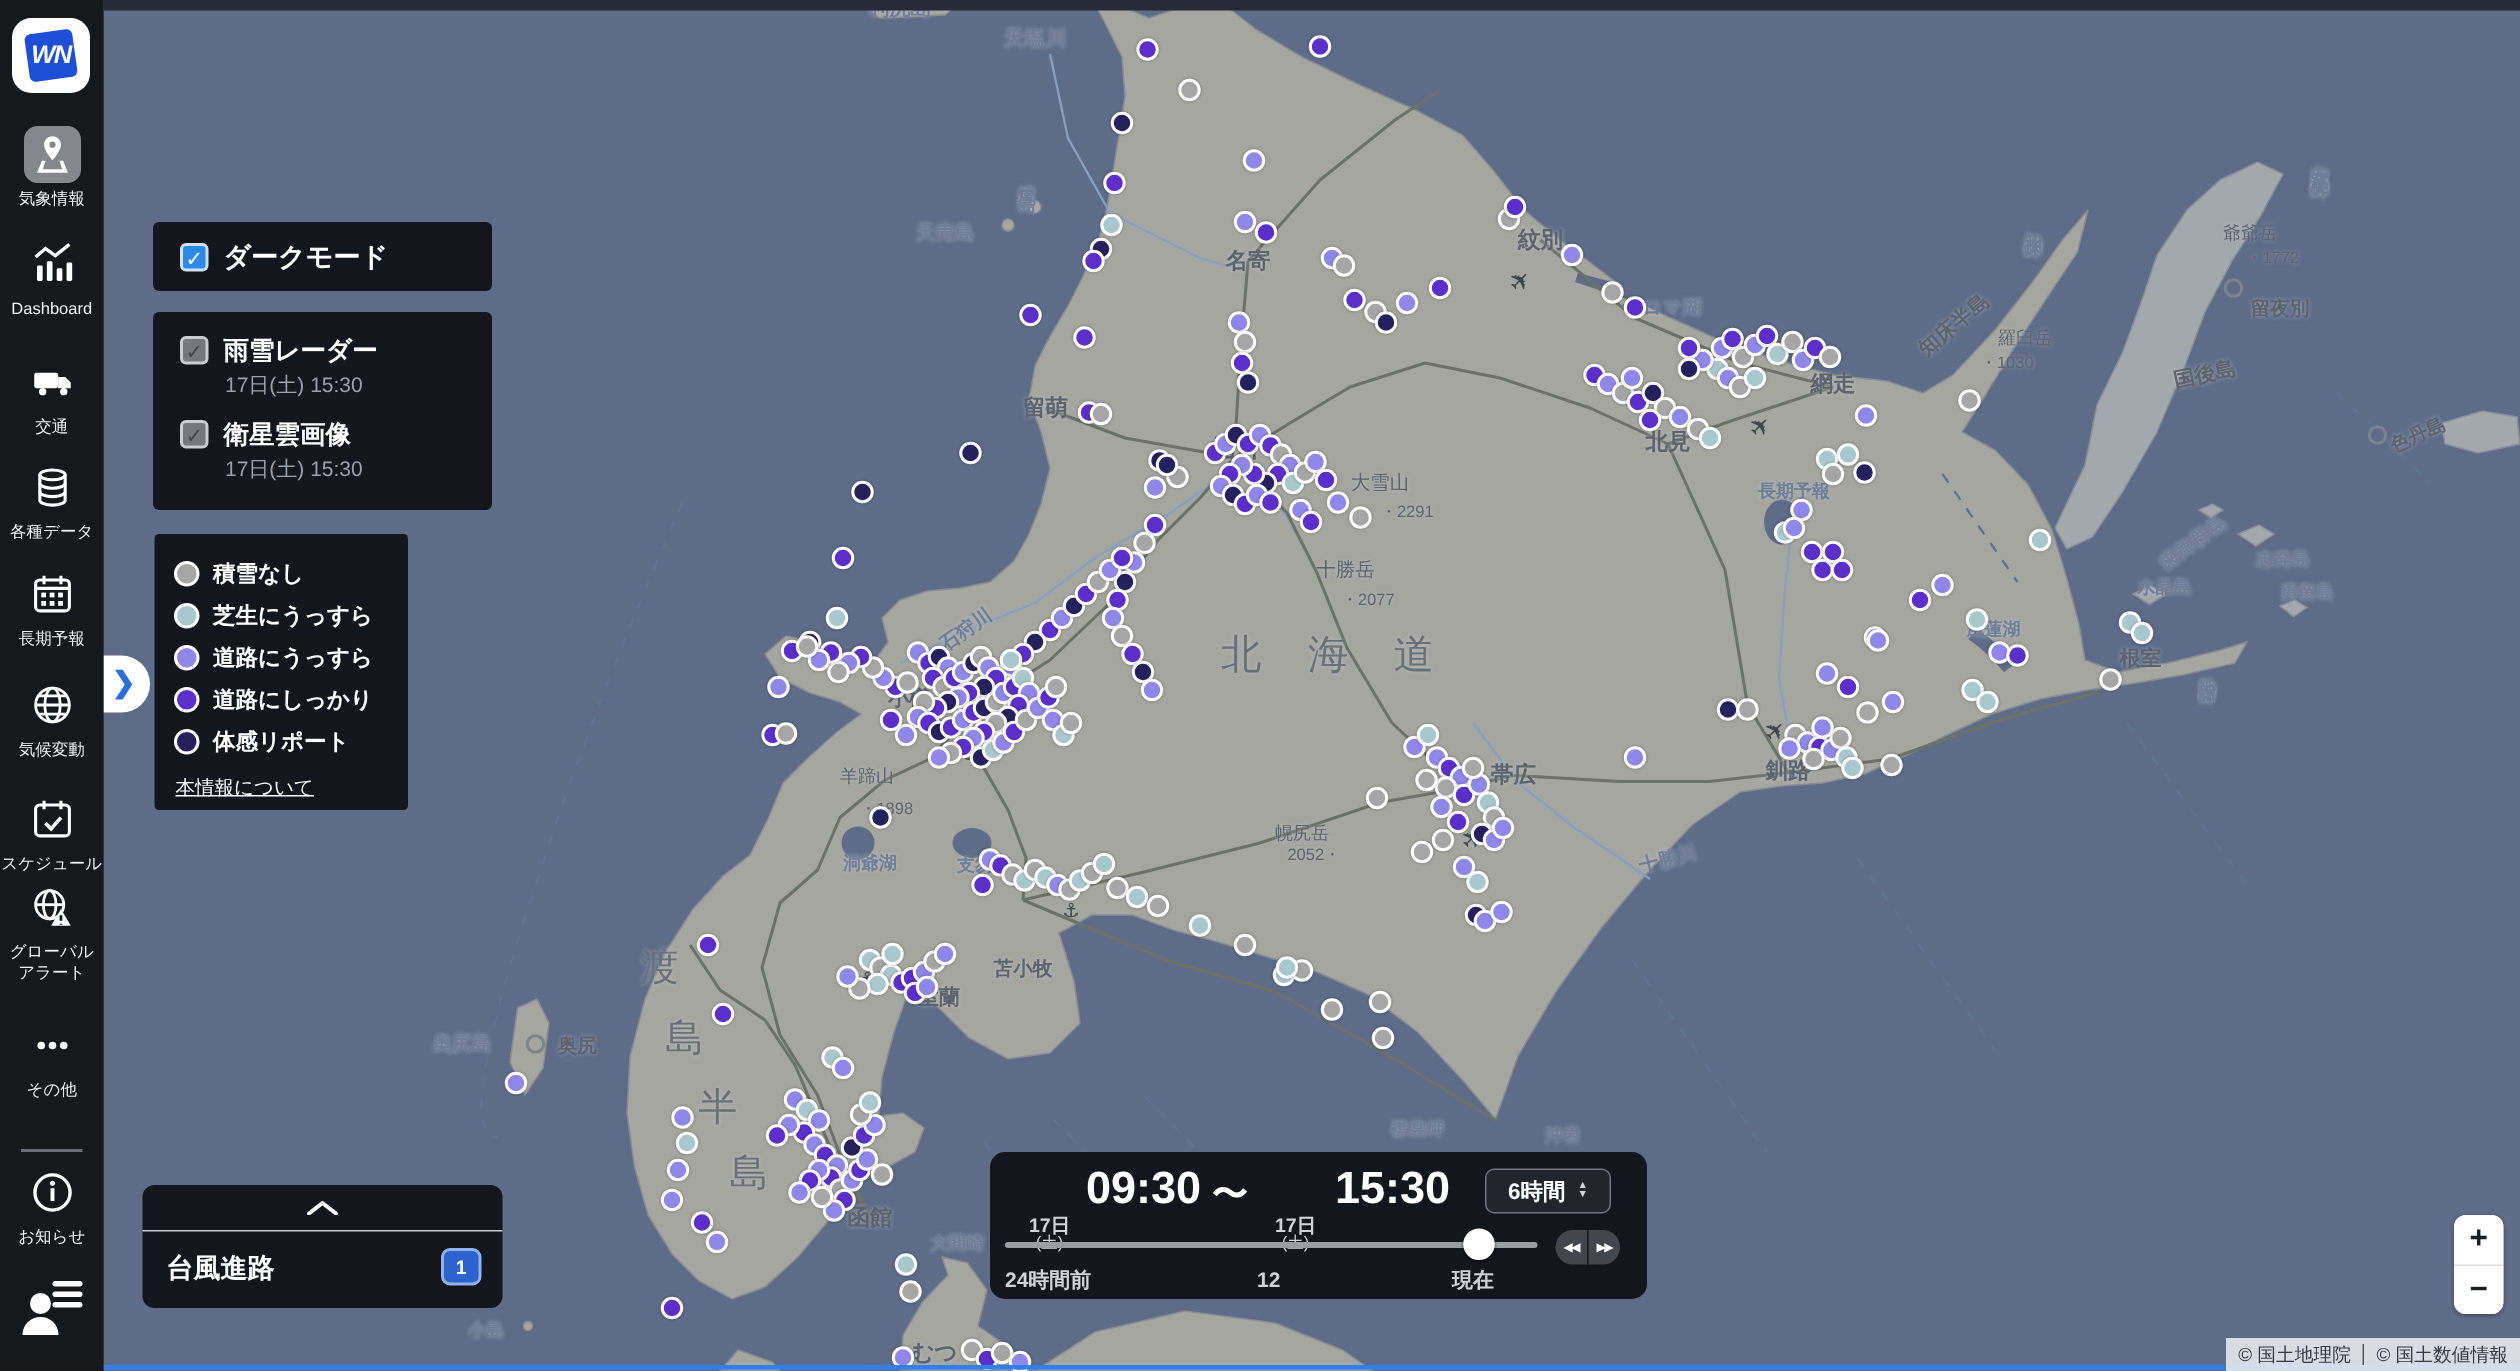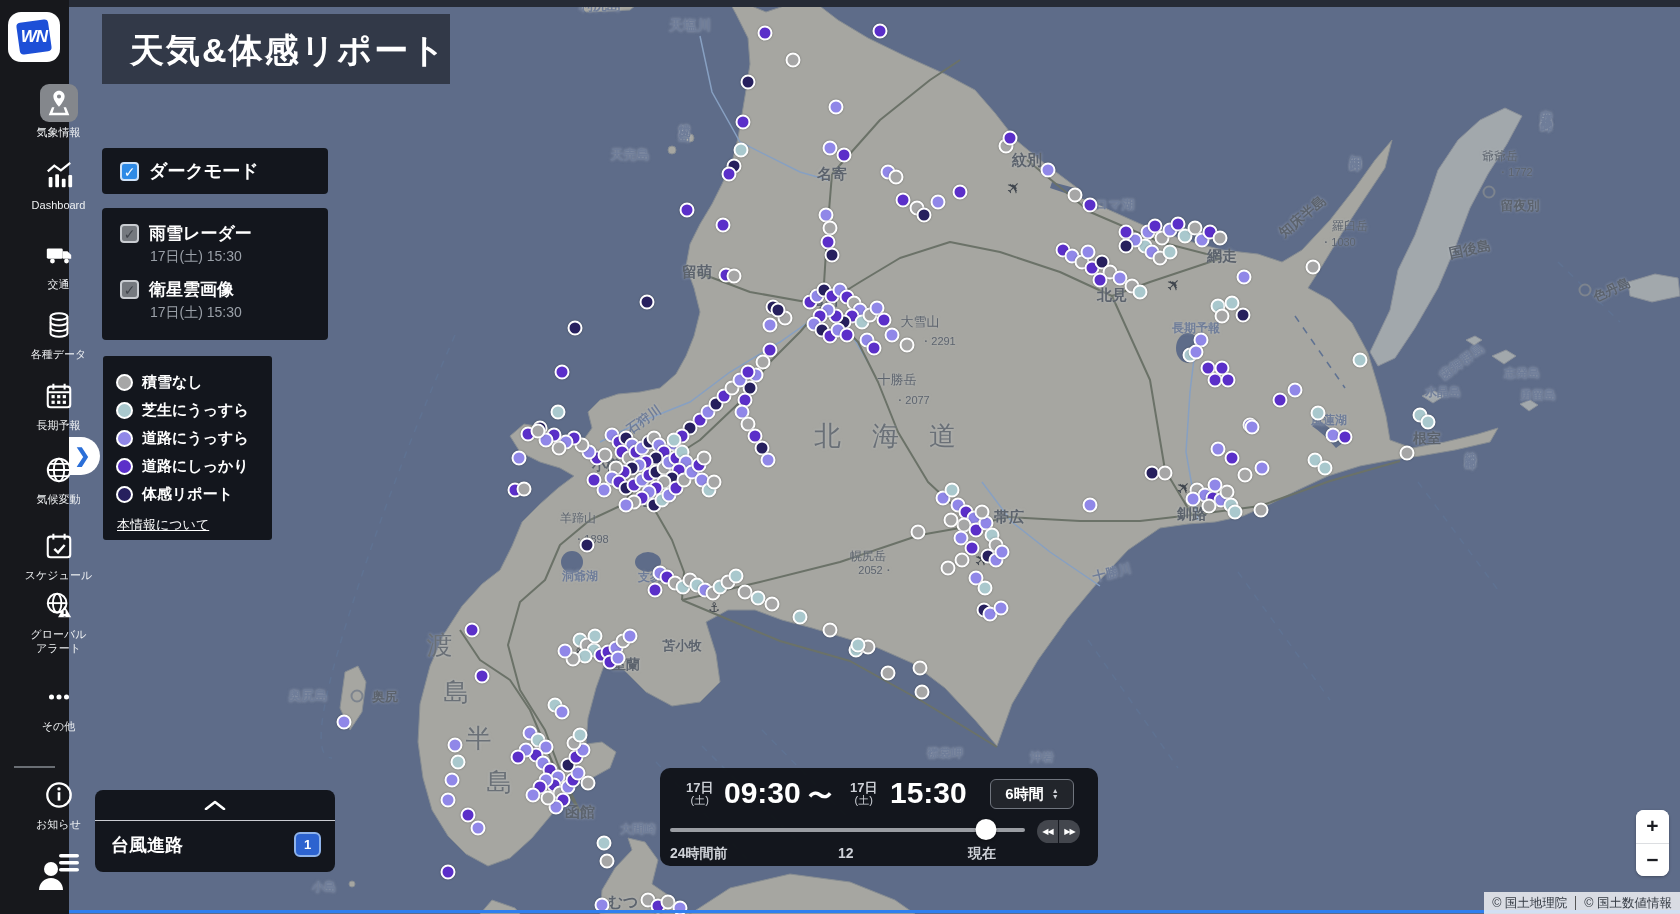--- a/index.html
+++ b/index.html
@@ -22,21 +22,21 @@
        transform:translate(-50%,-50%);box-shadow:0 0 2px rgba(0,0,0,.35);}
   .plane{position:absolute;color:#3f454d;font-size:17px;transform:translate(-50%,-50%) rotate(-45deg);}
   .anchor{position:absolute;color:#3f454d;font-size:13px;transform:translate(-50%,-50%);}
   .ring{position:absolute;width:9px;height:9px;border:2px solid #7d848e;border-radius:50%;
         background:transparent;transform:translate(-50%,-50%);}
   
   #sidebar{position:absolute;left:0;top:0;width:69px;height:914px;background:#17181c;z-index:30;}
   #logo{position:absolute;left:8px;top:12px;width:52px;height:50px;background:#fff;border-radius:13px;}
   #logo .sq{position:absolute;left:10px;top:9px;width:32px;height:32px;background:#1d4fd7;transform:rotate(-8deg);border-radius:4px;}
   #logo .wn{position:absolute;left:0;top:15px;width:52px;text-align:center;color:#fff;font-weight:bold;font-style:italic;font-size:17px;letter-spacing:-1px;}
-  .side-item{position:absolute;left:0;width:69px;text-align:center;cursor:pointer;margin-left:24px;}
+  .side-item{position:absolute;left:0;width:69px;text-align:center;cursor:pointer;}
   .side-item .icn{display:inline-block;width:30px;height:30px;}
   .side-item .icn svg{width:100%;height:100%;}
   .side-item .icn.boxed{width:38px;height:38px;background:#84878c;border-radius:9px;padding:4px;box-sizing:border-box;}
   .side-item .lbl{display:block;margin-top:3px;font-size:11px;color:#eef0f2;white-space:pre-line;line-height:1.3;}
   .side-divider{position:absolute;left:14px;width:41px;height:2px;background:#6a6e74;}
   
   .panel{position:absolute;background:rgba(13,15,19,.92);color:#fff;z-index:20;}
   #title-banner{position:absolute;left:102px;top:14px;width:348px;height:70px;background:rgba(42,48,61,.85);z-index:19;}
   #title-banner h1{margin:0;padding:14px 0 0 28px;font-size:34px;letter-spacing:2px;color:#fff;font-weight:bold;}
   #radio-bar{left:133px;top:86px;width:319px;height:47px;border-radius:0 0 8px 8px;display:flex;align-items:center;padding:0 0 0 16px;box-sizing:border-box;}
@@ -65,21 +65,21 @@
   
   #typhoon-panel{left:95px;top:790px;width:240px;height:82px;border-radius:8px;}
   #typhoon-head{height:30px;display:flex;align-items:center;justify-content:center;cursor:pointer;border-bottom:1px solid #caccd2;}
   #typhoon-row{display:flex;align-items:center;justify-content:space-between;padding:11px 14px 0 16px;}
   #typhoon-row .tlbl{font-size:18px;font-weight:bold;}
   #typhoon-badge{min-width:21px;height:21px;background:#2d63cf;border:2px solid #8fb3ea;border-radius:6px;
                  color:#fff;font-size:13px;font-weight:bold;text-align:center;line-height:21px;box-sizing:content-box;padding:0 1px;cursor:pointer;}
   
   #time-panel{left:660px;top:768px;width:438px;height:98px;border-radius:10px;}
   .dstack{position:absolute;text-align:center;color:#cfd2d8;line-height:1.05;}
-  .dstack .d1{font-size:13px;font-weight:bold;}
+  .dstack .d1{font-size:13px;font-weight:bold;margin-top:29px;}
   .dstack .d2{font-size:11px;}
   .btime{position:absolute;font-size:30px;font-weight:bold;color:#fff;}
   #tl-sep{position:absolute;font-size:24px;font-weight:bold;color:#fff;}
   #interval-select{position:absolute;left:330px;top:11px;width:82px;height:28px;background:#22252b;border:1.5px solid #70757e;
                    border-radius:6px;color:#fff;display:flex;align-items:center;justify-content:center;cursor:pointer;}
   #interval-select .ival{font-size:15px;font-weight:bold;margin-right:8px;}
   #interval-select .steppers{display:flex;flex-direction:column;font-size:7px;line-height:6px;color:#cfd2d8;}
   #tl-track{position:absolute;left:10px;top:60px;width:355px;height:4px;background:#9a9da3;border-radius:2px;cursor:pointer;}
   #tl-thumb{position:absolute;top:-9px;width:21px;height:21px;background:#fff;border-radius:50%;transform:translateX(-50%);cursor:grab;box-shadow:0 1px 3px rgba(0,0,0,.5);}
   .tl-axis{position:absolute;top:77px;font-size:14px;font-weight:bold;color:#cfd2d8;}
@@ -660,23 +660,20 @@
               <rect x="22" y="9" width="20" height="3.6" rx="1.8"></rect>
               <rect x="22" y="16" width="20" height="3.6" rx="1.8"></rect>
               <circle cx="14" cy="17" r="7"></circle>
               <path d="M2 38c0-7 5.4-12 12-12s12 5 12 12z"></path>
             </g>
           </svg>
       </span>
     </div>
   </aside>
 
-  <div id="title-banner">
-    <h1>天気&amp;体感リポート</h1>
-  </div>
 
 
   <div id="dark-panel" class="panel">
     <span class="cbox blue">✓</span>
     <span class="clbl">ダークモード</span>
   </div>
 
   <div id="radar-panel" class="panel">
     <div class="layer-row">
       <div class="layer-head">

